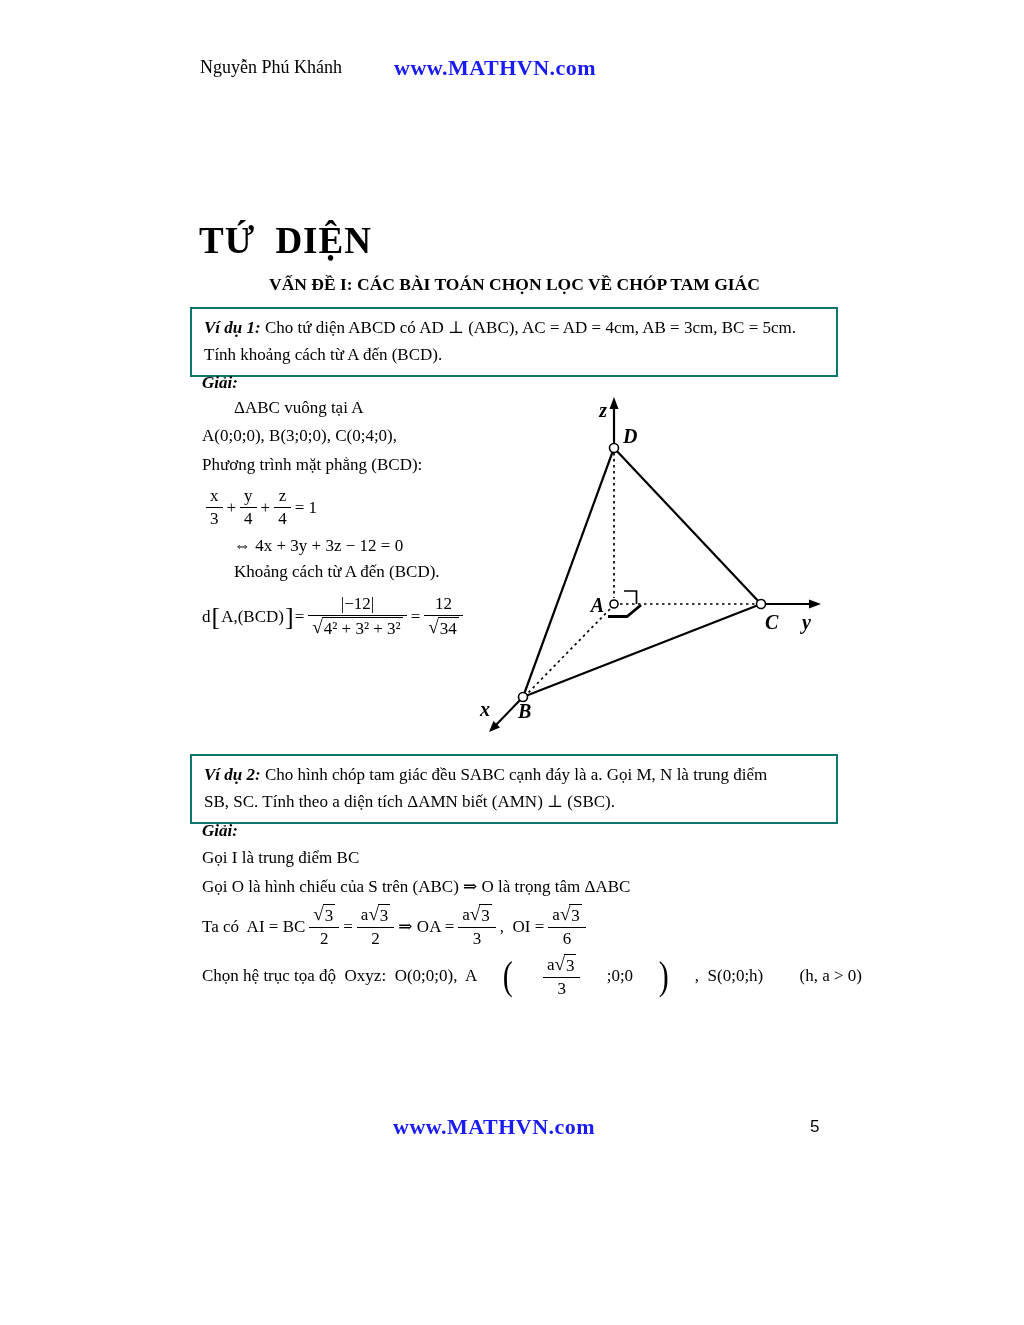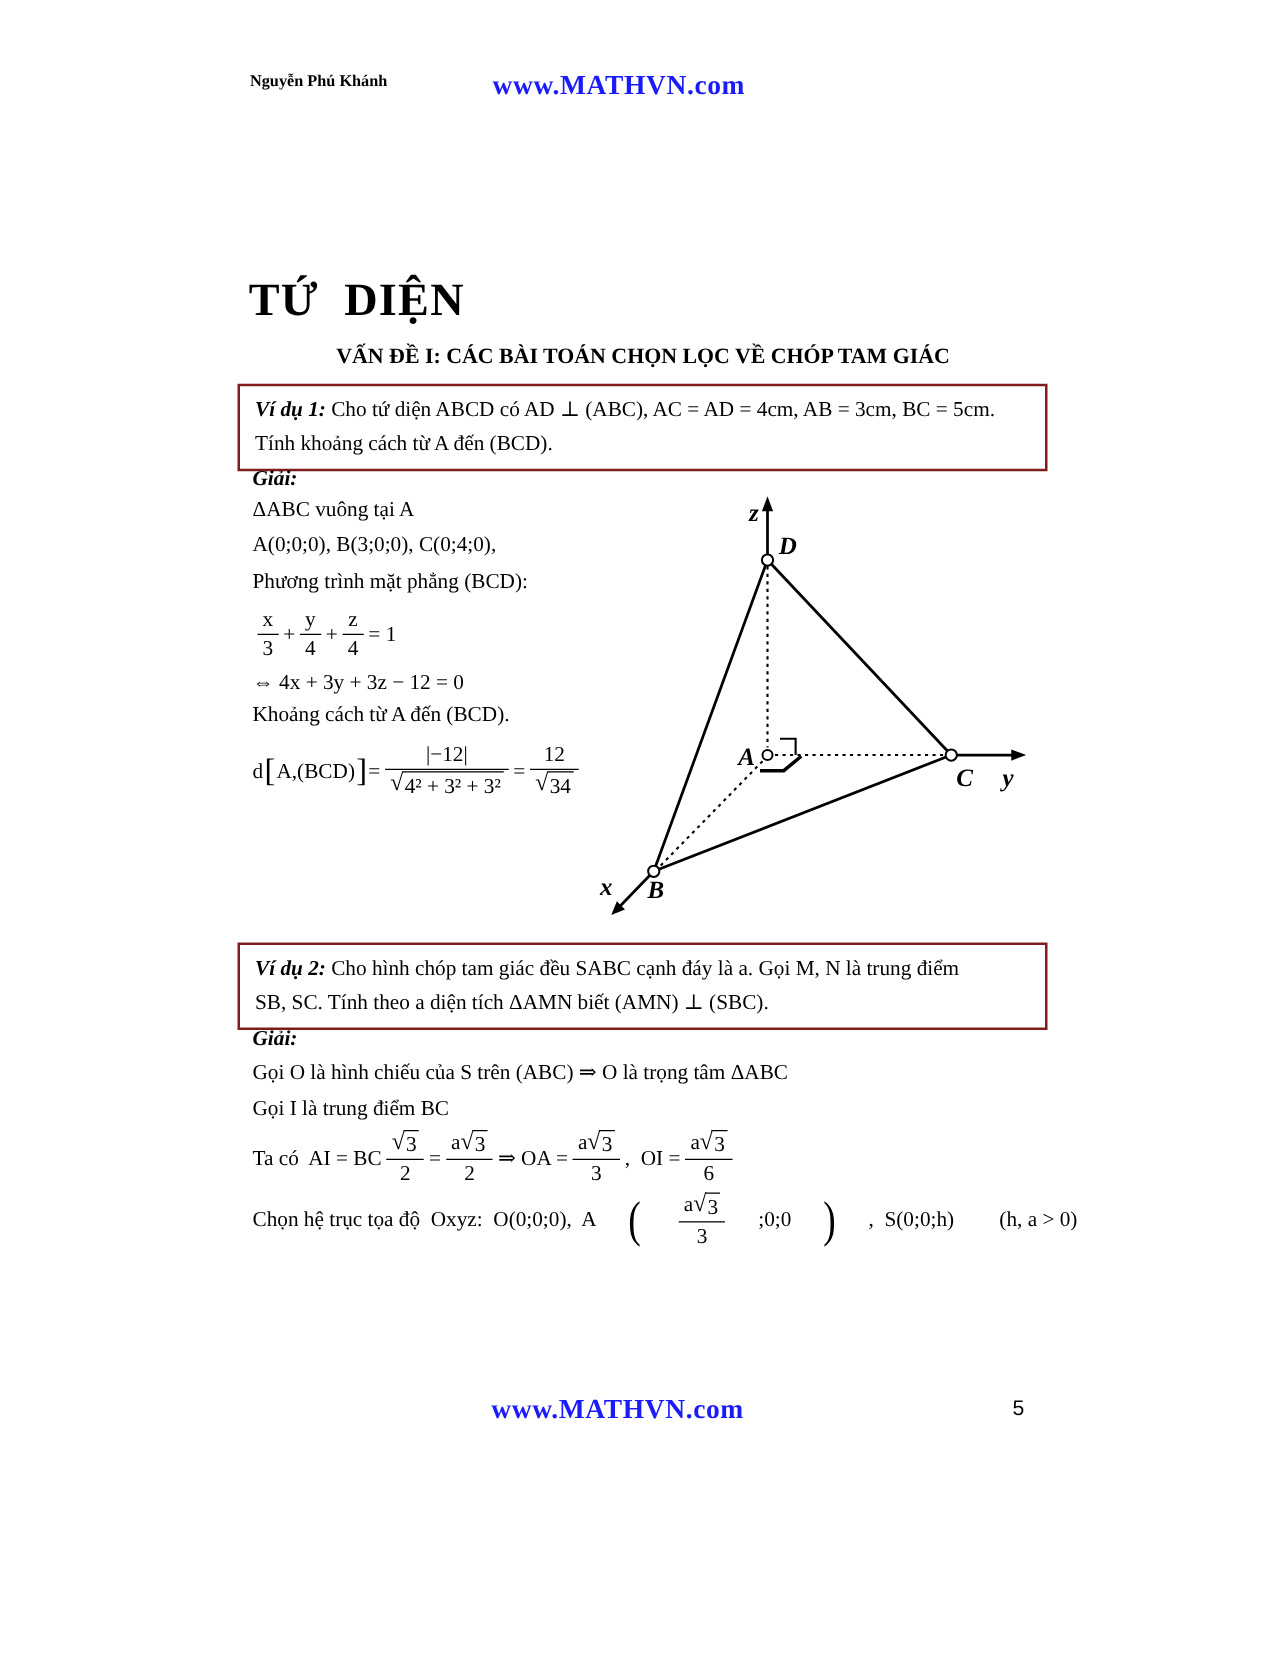--- a/index.html
+++ b/index.html
@@ -5,40 +5,40 @@
   * { margin:0; padding:0; box-sizing:border-box; }
   html,body { background:#fff; }
   body {
     width:1024px; height:1325px; position:relative;
     font-family:"Liberation Serif","DejaVu Serif",serif;
     color:#000; overflow:hidden;
   }
   .abs { position:absolute; }
 
   
-  .author { left:200px; top:57px; font-size:13px; font-weight:bold; }
+  .author { left:200px; top:57px; font-size:18px; font-weight:normal; }
   .top-site { left:394px; top:55px; font-size:22px; font-weight:bold; color:#1b1bfa; letter-spacing:0.5px; cursor:pointer; text-decoration:none; }
 
   
   .title { left:199px; top:219px; font-size:37px; font-weight:600; letter-spacing:1px; word-spacing:10px; }
   .subtitle { left:269px; top:263px; font-size:17.5px; font-weight:bold;margin-top:11px; }
 
   
-  .exbox { left:190px; width:648px; border:2px solid #7f1d1d; padding:5px 12px 7px 12px; font-size:17px; }
+  .exbox { left:190px; width:648px; border:2px solid #0f766e; padding:5px 12px 7px 12px; font-size:17px; }
   .exbox .exline { line-height:27px; white-space:nowrap; }
   .exlabel { font-weight:bold; font-style:italic; }
   .box1 { top:307px; min-height:62px; }
   .box2 { top:754px; min-height:62px; }
 
   
   .sol { font-size:17px; }
   .sol1 { left:202px; top:371px; width:275px; }
   .sol2 { left:202px; top:819px; width:660px; }
   .glabel { font-weight:bold; font-style:italic; line-height:24px; }
-  .line { line-height:26px; }
+  .line { line-height:26px;margin-left:32px; }
   .line-sp { line-height:29px; }
 
   
   .eqrow { display:flex; align-items:center; font-size:17px; }
   .eqrow > span { white-space:pre; }
   .frac { display:inline-flex; flex-direction:column; text-align:center; margin:0 4px; line-height:1.2; }
   .frac .num { border-bottom:1.4px solid #000; padding:0 4px 1px 4px; }
   .frac .den { padding:1px 4px 0 4px; align-self:center; }
   .sqrt { display:inline-flex; align-items:flex-start; }
   .rsym { font-size:1.12em; line-height:1.05; margin-right:-1px; }
@@ -148,22 +148,22 @@
   </g>
 </svg>
 
 <div class="abs exbox box2">
   <p class="exline"><span class="exlabel">Ví dụ 2:</span><span> Cho hình chóp tam giác đều SABC cạnh đáy là a. Gọi M, N là trung điểm</span></p>
   <p class="exline">SB, SC. Tính theo a diện tích ΔAMN biết (AMN) ⊥ (SBC).</p>
 </div>
 
 <div class="abs sol sol2">
   <p class="glabel">Giải:</p>
+  <p class="line-sp">Gọi I là trung điểm BC</p>
   <p class="line-sp">Gọi O là hình chiếu của S trên (ABC) ⇒ O là trọng tâm ΔABC</p>
-  <p class="line-sp">Gọi I là trung điểm BC</p>
 
   <div class="eqrow ai-eq">
     <span>Ta có  AI = BC</span>
     <span class="frac">
       <span class="num"><span class="sqrt"><span class="rsym">√</span><span class="rad">3</span></span></span>
       <span class="den">2</span>
     </span>
     <span>=</span>
     <span class="frac">
       <span class="num"><span>a</span><span class="sqrt"><span class="rsym">√</span><span class="rad">3</span></span></span>

